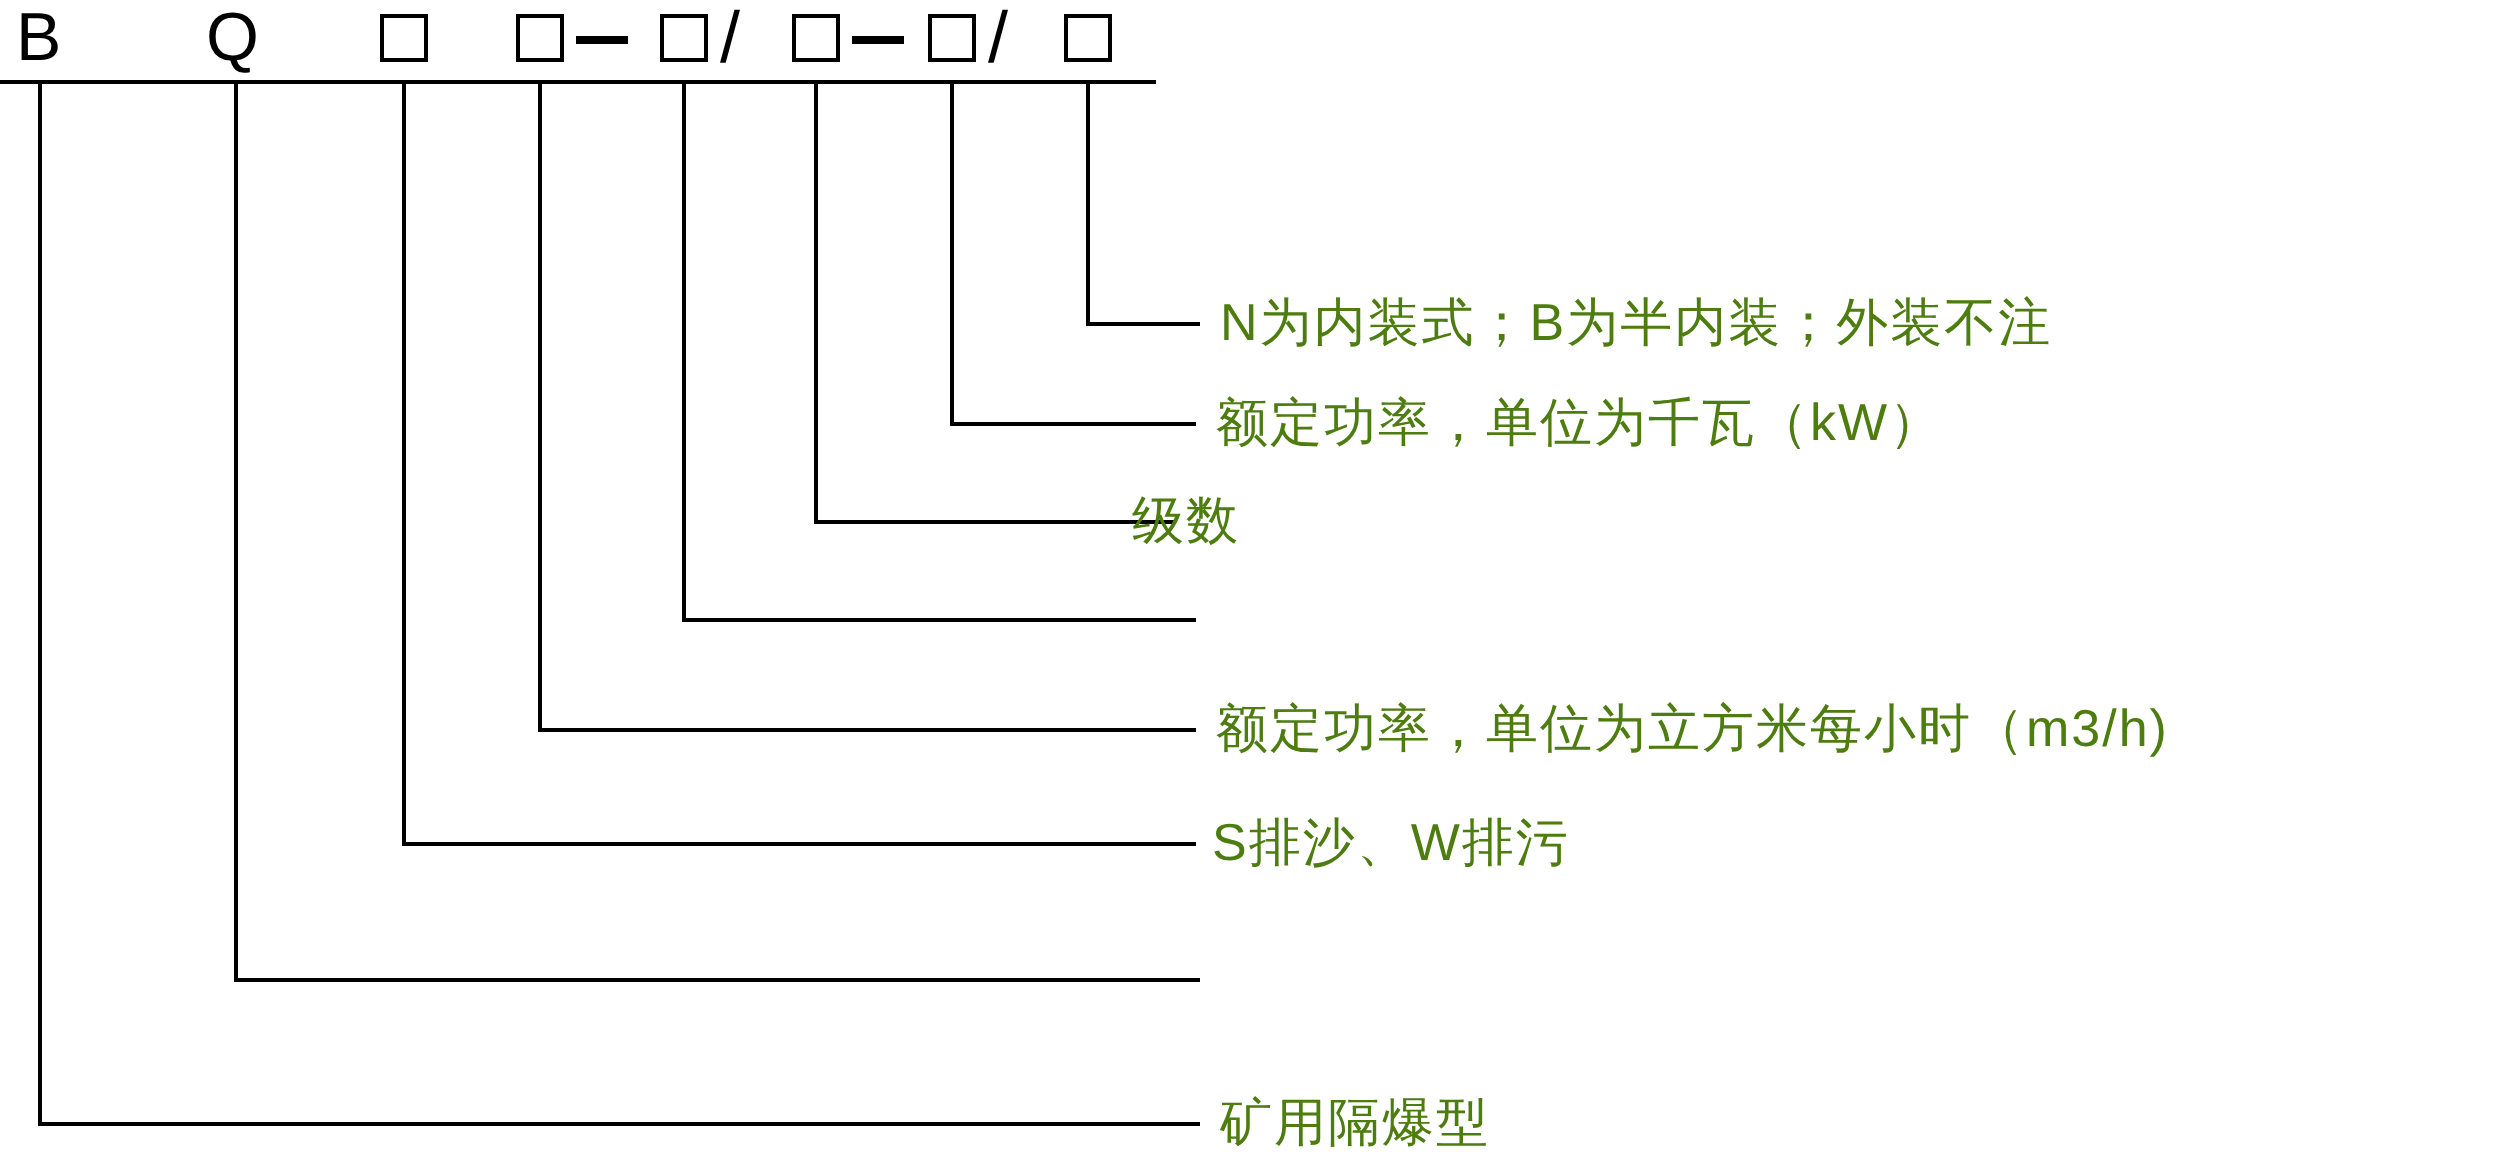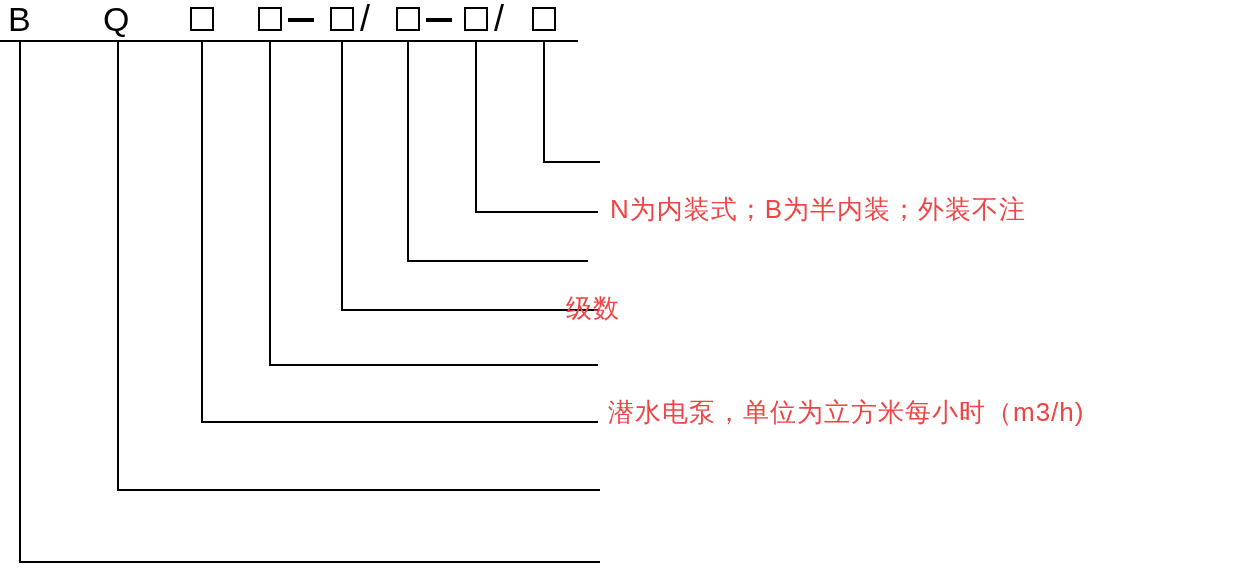--- a/index.html
+++ b/index.html
@@ -65,22 +65,21 @@
     position: absolute;
     height: 2px;
     background: #000;
   }
   .label {
     position: absolute;
     font-size: 26px;
     line-height: 30px;
     letter-spacing: 1px;
     white-space: nowrap;
-    color: #ef4444;
-    margin-top: 48px;
+    color: #4d7c0f;
   }
 </style>
 </head>
 <body>
 
 <div class="canvas">
 
   <span class="code-letter" style="left:8px">B</span>
   <span class="code-letter" style="left:103px">Q</span>
 
@@ -115,16 +114,19 @@
   <div class="vl" style="left:407px; top:40px; height:222px"></div>
   <div class="hl" style="left:407px; top:260px; width:181px"></div>
 
   <div class="vl" style="left:475px; top:40px; height:173px"></div>
   <div class="hl" style="left:475px; top:211px; width:123px"></div>
 
   <div class="vl" style="left:543px; top:40px; height:123px"></div>
   <div class="hl" style="left:543px; top:161px; width:57px"></div>
 
   <div class="label" style="left:610px; top:146px">N为内装式；B为半内装；外装不注</div>
+  <div class="label" style="left:608px; top:196px">额定功率，单位为千瓦（kW）</div>
   <div class="label" style="left:566px; top:245px">级数</div>
-  <div class="label" style="left:608px; top:349px">潜水电泵，单位为立方米每小时（m3/h)</div>
+  <div class="label" style="left:608px; top:349px">额定功率，单位为立方米每小时（m3/h)</div>
+  <div class="label" style="left:606px; top:406px">S排沙、W排污</div>
+  <div class="label" style="left:610px; top:546px">矿用隔爆型</div>
 
 </div>
 
 </body></html>

